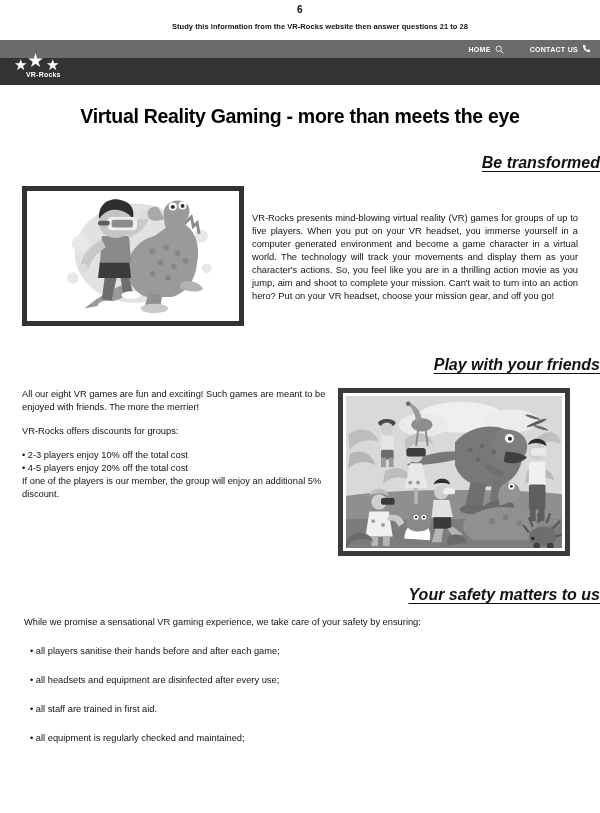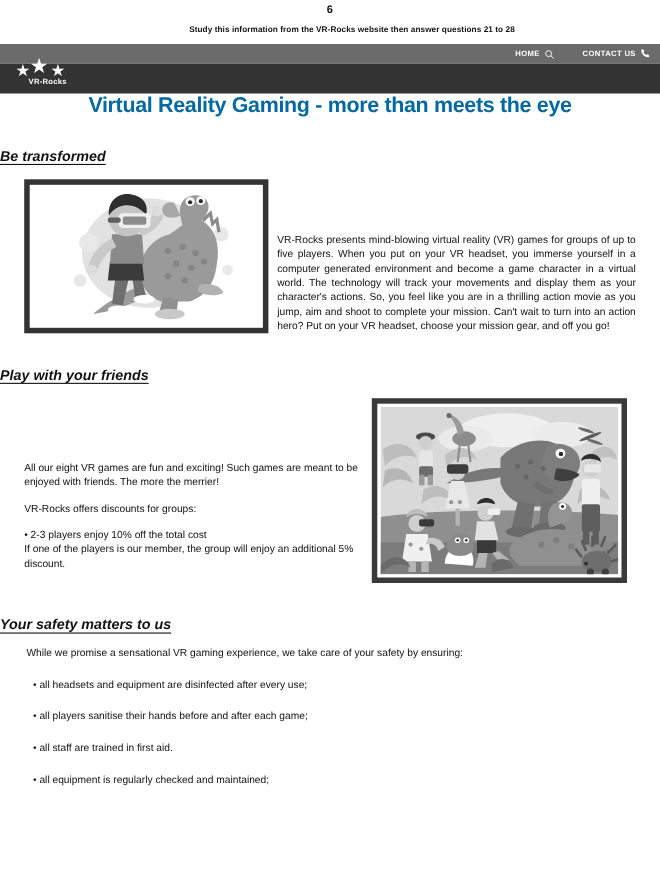--- a/index.html
+++ b/index.html
@@ -99,47 +99,49 @@
     font-weight: bold;
     letter-spacing: 0.2px;
   }
 
   
   .page-title {
     text-align: center;
     font-size: 19.5px;
     font-weight: bold;
     letter-spacing: -0.3px;
-    color: #0369a1;
+    margin-top: 20px;
+    color: #000000;
   }
 
   
   .section-heading {
-    text-align: left;
-    font-size: 13px;
+    text-align: right;
+    font-size: 16px;
     font-weight: bold;
     font-style: italic;
     text-decoration: underline;
     text-underline-offset: 3px;
     color: #111;
+    padding-left: 42px;
   }
 
   
   .body-text {
     font-size: 9.3px;
     line-height: 13px;
     color: #111;
   }
   .justify { text-align: justify; }
 
   
   .sec1 {
     margin-top: 14px;
     display: flex;
-    align-items: flex-end;
+    align-items: center;
     padding: 0 22px 0 22px;
     box-sizing: border-box;
   }
   .figure-1 {
     width: 222px;
     height: 140px;
     border: 5px solid #333333;
     background: #fff;
     box-sizing: border-box;
     flex: none;
@@ -148,21 +150,21 @@
   .sec1-text {
     flex: 1;
     margin-left: 8px;
     padding-top: 2px;
   }
 
   
   .sec2 {
     margin-top: 14px;
     display: flex;
-    align-items: flex-end;
+    align-items: flex-start;
     padding: 0 22px 0 22px;
     box-sizing: border-box;
   }
   .sec2-text {
     width: 308px;
     flex: none;
   }
   .sec2-text p { margin: 0 0 11px 0; }
   .sec2-text p.tight { margin-bottom: 0; }
   .figure-2 {
@@ -315,20 +317,21 @@
 <div class="heading-wrap-3">
   <div class="section-heading">Play with your friends</div>
 </div>
 
 <div class="sec2">
 
   <div class="sec2-text body-text">
     <p>All our eight VR games are fun and exciting! Such games are meant to be enjoyed with friends. The more the merrier!</p>
     <p>VR-Rocks offers discounts for groups:</p>
     <p class="tight bullet-line">• 2-3 players enjoy 10% off the total cost</p>
+    <p class="tight bullet-line">• 4-5 players enjoy 20% off the total cost</p>
     <p>If one of the players is our member, the group will enjoy an additional 5% discount.</p>
   </div>
 
   <div class="figure-2">
     <svg class="illus" viewBox="0 0 222 158" preserveAspectRatio="none">
       <rect x="0" y="0" width="222" height="158" fill="#d9d9d9"></rect>
 
       <ellipse cx="118" cy="22" rx="44" ry="16" fill="#efefef"></ellipse>
       <ellipse cx="80" cy="30" rx="26" ry="12" fill="#eaeaea"></ellipse>
       <ellipse cx="170" cy="26" rx="28" ry="12" fill="#ececec"></ellipse>
@@ -447,17 +450,17 @@
   </div>
 
 </div>
 
 <div class="heading-wrap-3">
   <div class="section-heading">Your safety matters to us</div>
 </div>
 
 <div class="sec3 body-text">
   <p>While we promise a sensational VR gaming experience, we take care of your safety by ensuring:</p>
+  <p class="bullet-line">• all players sanitise their hands before and after each game;</p>
   <p class="bullet-line">• all headsets and equipment are disinfected after every use;</p>
-  <p class="bullet-line">• all players sanitise their hands before and after each game;</p>
   <p class="bullet-line">• all staff are trained in first aid.</p>
   <p class="bullet-line">• all equipment is regularly checked and maintained;</p>
 </div>
 
 </body></html>

